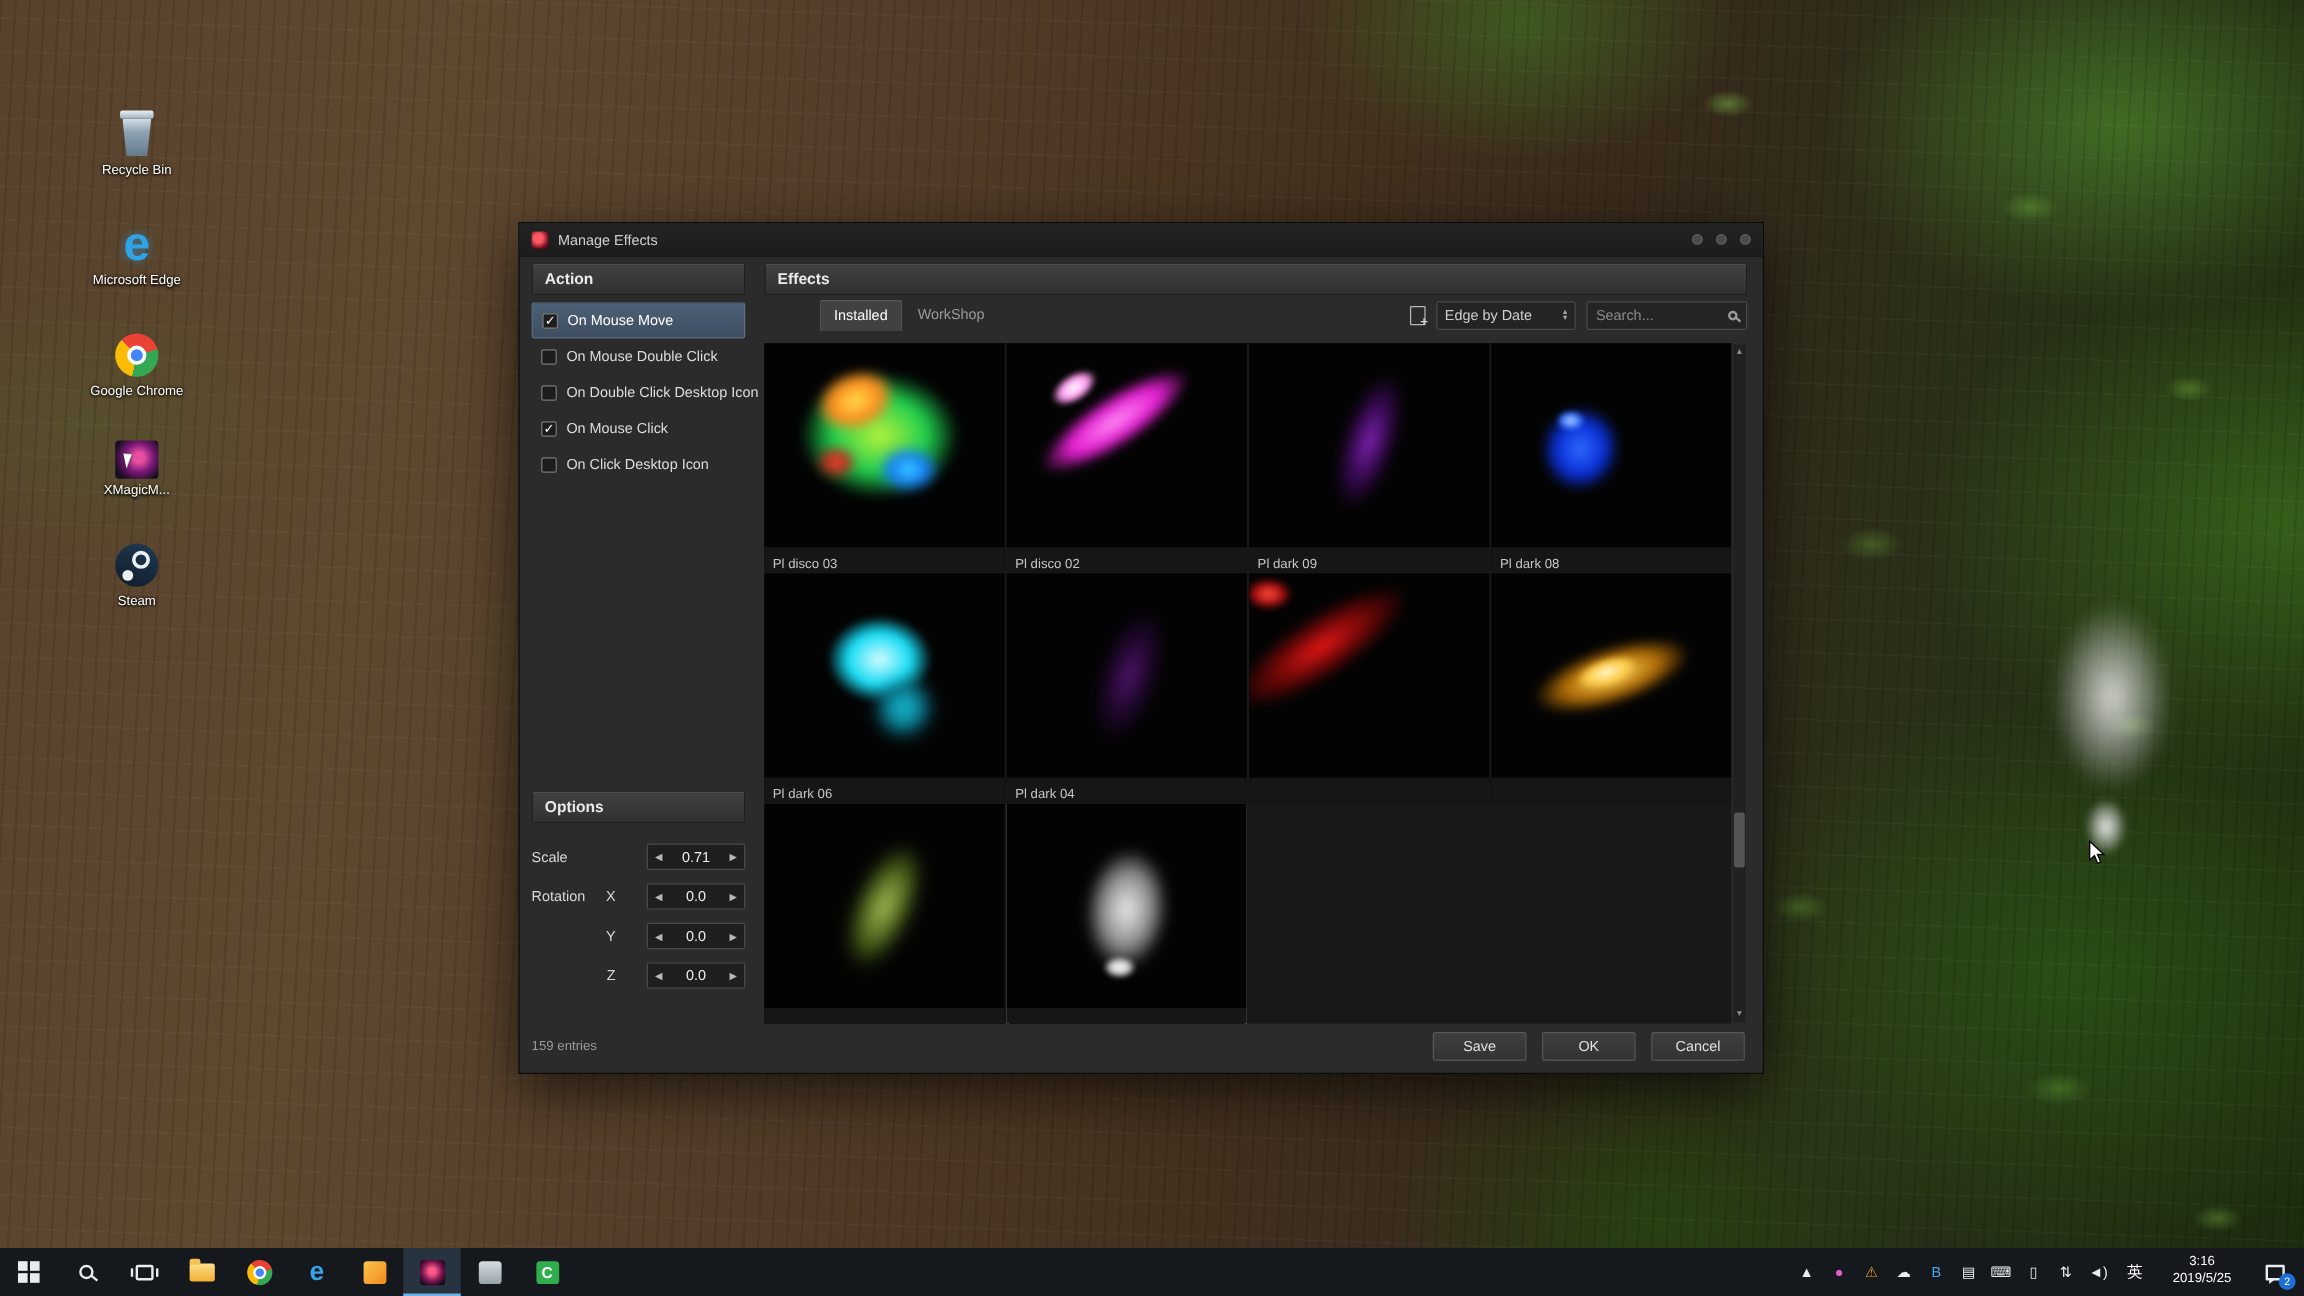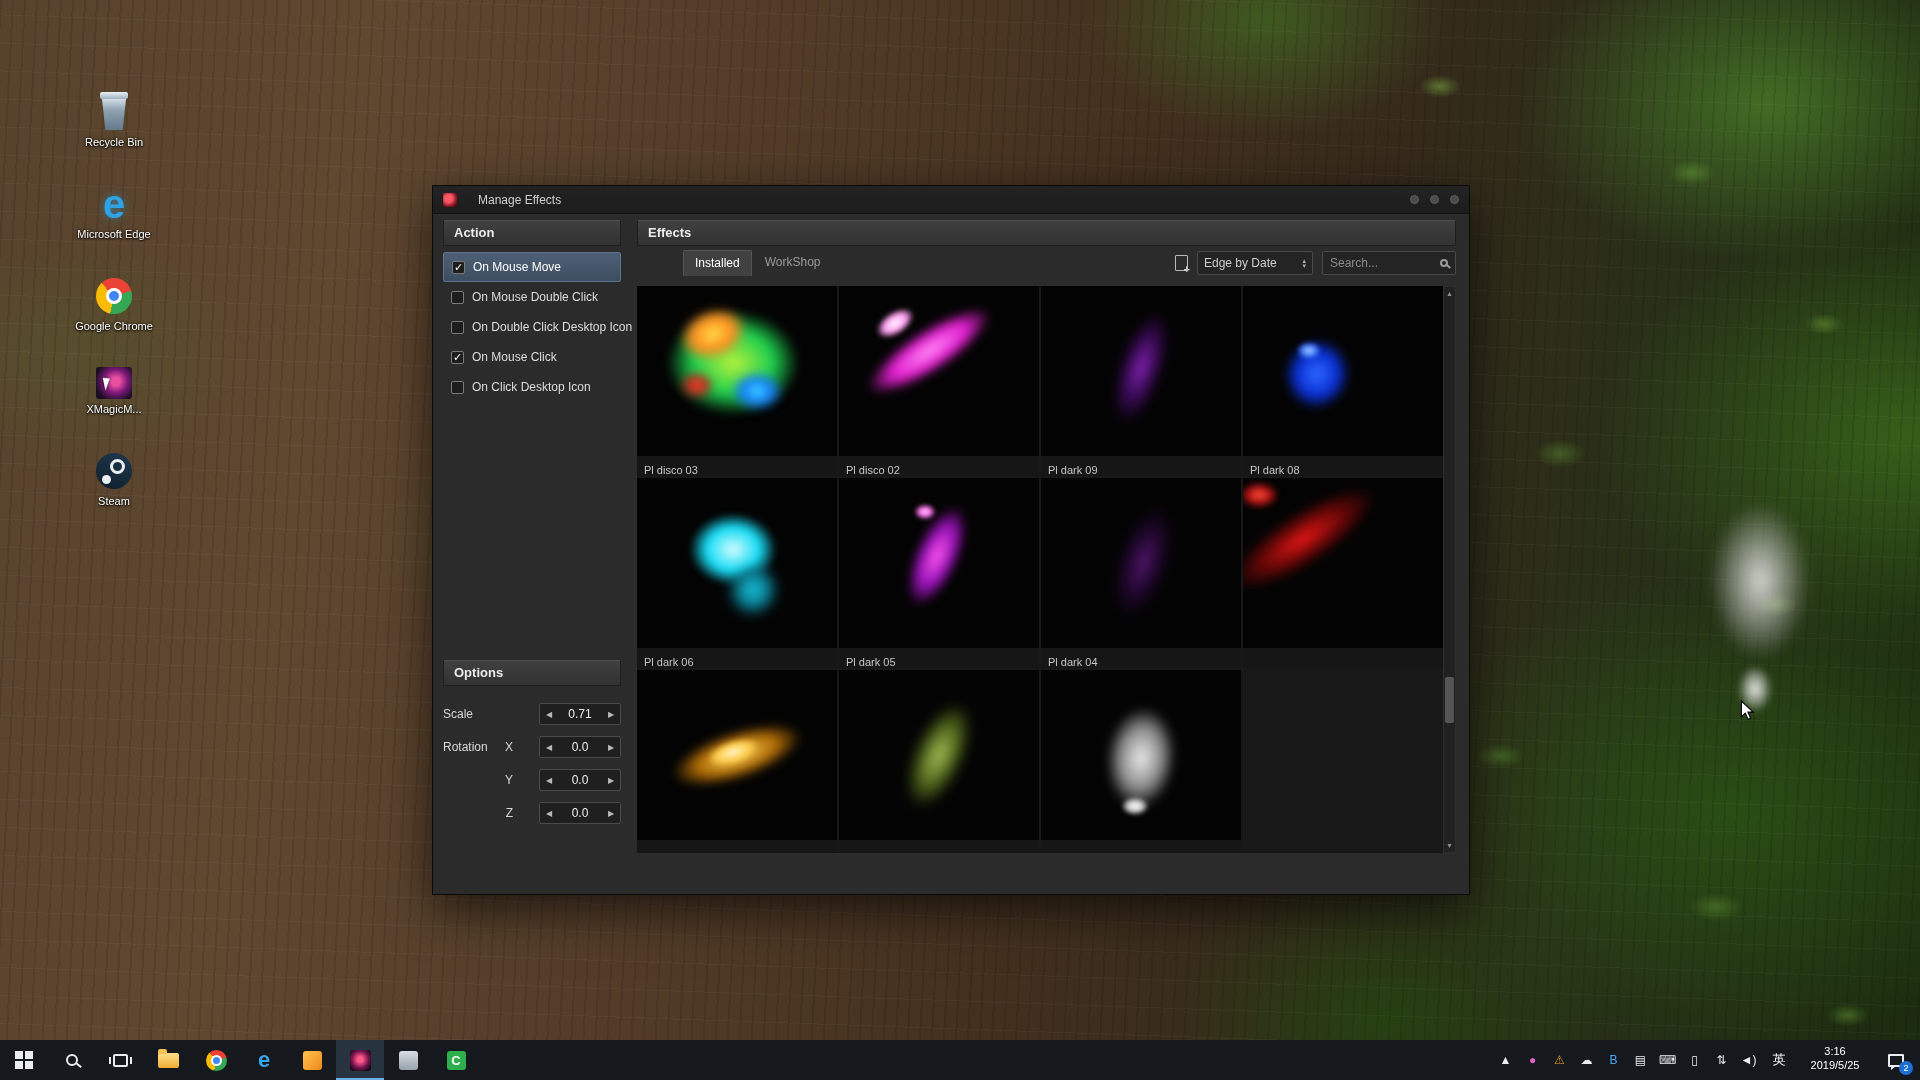--- a/index.html
+++ b/index.html
@@ -76,21 +76,21 @@
   .cursor { position:absolute; left:1740px; top:700px; }
 
   
   .window { position:absolute; left:432px; top:185px; width:1038px; height:710px;
     background:#2b2b2b; border:1px solid #0a0a0a; box-shadow:0 14px 46px rgba(0,0,0,.65);
     color:#ddd; font-size:12px; }
   .titlebar { position:absolute; left:0; top:0; right:0; height:28px; background:linear-gradient(#232323,#1c1c1c);
     border-bottom:1px solid #141414; display:flex; align-items:center; padding:0 10px; }
   .win-ico { width:14px; height:14px; border-radius:2px; margin-right:8px;
     background:radial-gradient(circle at 40% 40%, #ff5a66 0 30%, #7a1020 70%, #2a060c 100%); }
-  .win-title { color:#cfcfcf; font-size:12px;margin-left:13px; }
+  .win-title { color:#cfcfcf; font-size:12px; }
   .winbtns { margin-left:auto; display:flex; gap:11px; align-items:center; }
   .wbtn { width:9px; height:9px; border-radius:50%; background:#4a4a4a; border:1px solid #5e5e5e; cursor:pointer; }
 
   .panel-header { height:26px; line-height:24px; padding:0 10px; font-weight:bold; font-size:13px; color:#eaeaea;
     background:linear-gradient(#404040,#313131); border:1px solid #1e1e1e; border-top-color:#4c4c4c; border-radius:2px; }
 
   .left-col { position:absolute; left:10px; top:34px; width:178px; bottom:44px; }
   #action-list { margin-top:6px; }
   .action-item { height:30px; display:flex; align-items:center; gap:8px; padding:0 8px; border-radius:2px; cursor:pointer; }
   .action-item.selected { background:linear-gradient(#4e6076,#3d4e60); border:1px solid #5d7288; color:#fff; }
@@ -354,27 +354,20 @@
           </div>
           <div class="thumb">
             <div class="thumb-canvas">
               <i class="blob" style="left: 48%; top: 42%; width: 58%; height: 56%; transform: translate(-50%, -50%) rotate(0deg); background: radial-gradient(closest-side, rgb(214, 253, 255), rgb(23, 220, 245) 45%, transparent 75%); filter: blur(3px);"></i>
               <i class="blob" style="left: 58%; top: 66%; width: 34%; height: 42%; transform: translate(-50%, -50%) rotate(20deg); background: radial-gradient(closest-side, rgb(24, 200, 224), rgb(10, 122, 144) 45%, transparent 75%); filter: blur(6px);"></i>
             </div>
             <div class="thumb-label">Pl dark 06</div>
           </div>
           <div class="thumb">
             <div class="thumb-canvas">
-              <i class="blob" style="left: 49%; top: 46%; width: 30%; height: 84%; transform: translate(-50%, -50%) rotate(24deg); background: radial-gradient(closest-side, rgb(255, 87, 238), rgb(148, 16, 180) 45%, transparent 75%); filter: blur(4px);"></i>
-              <i class="blob" style="left: 43%; top: 20%; width: 14%; height: 12%; transform: translate(-50%, -50%) rotate(0deg); background: radial-gradient(closest-side, rgb(255, 210, 251), rgb(255, 107, 238) 45%, transparent 75%); filter: blur(2px);"></i>
-            </div>
-            <div class="thumb-label">Pl dark 05</div>
-          </div>
-          <div class="thumb">
-            <div class="thumb-canvas">
               <i class="blob" style="left: 51%; top: 50%; width: 34%; height: 92%; transform: translate(-50%, -50%) rotate(18deg); background: radial-gradient(closest-side, rgb(78, 20, 104), rgb(28, 6, 40) 45%, transparent 75%); filter: blur(5px);"></i>
             </div>
             <div class="thumb-label">Pl dark 04</div>
           </div>
           <div class="thumb">
             <div class="thumb-canvas">
               <i class="blob" style="left: 30%; top: 36%; width: 112%; height: 42%; transform: translate(-50%, -50%) rotate(-33deg); background: radial-gradient(closest-side, rgb(227, 21, 21), rgb(96, 6, 6) 45%, transparent 75%); filter: blur(4px);"></i>
               <i class="blob" style="left: 8%; top: 10%; width: 26%; height: 20%; transform: translate(-50%, -50%) rotate(0deg); background: radial-gradient(closest-side, rgb(255, 85, 64), rgb(176, 16, 16) 45%, transparent 75%); filter: blur(3px);"></i>
             </div>
             <div class="thumb-label"></div>
@@ -400,20 +393,28 @@
             <div class="thumb-label"></div>
           </div>
         </div>
       <div class="scrollbar">
         <span class="sb-arrow up"></span>
         <span class="sb-thumb"></span>
         <span class="sb-arrow down"></span>
       </div>
     </div>
 
+    <div class="wfooter">
+      <span class="entries">159 entries</span>
+      <div id="footer-buttons" class="fbtns">
+          <div class="fbtn">Save</div>
+          <div class="fbtn">OK</div>
+          <div class="fbtn">Cancel</div>
+        </div>
+    </div>
   </div>
 
   <div class="taskbar">
     <div id="tb-apps" class="tb-apps">
         <div class="tb-app tb-start">
           <span class="tb-art"></span>
         </div>
         <div class="tb-app tb-search">
           <span class="tb-art"></span>
         </div>

